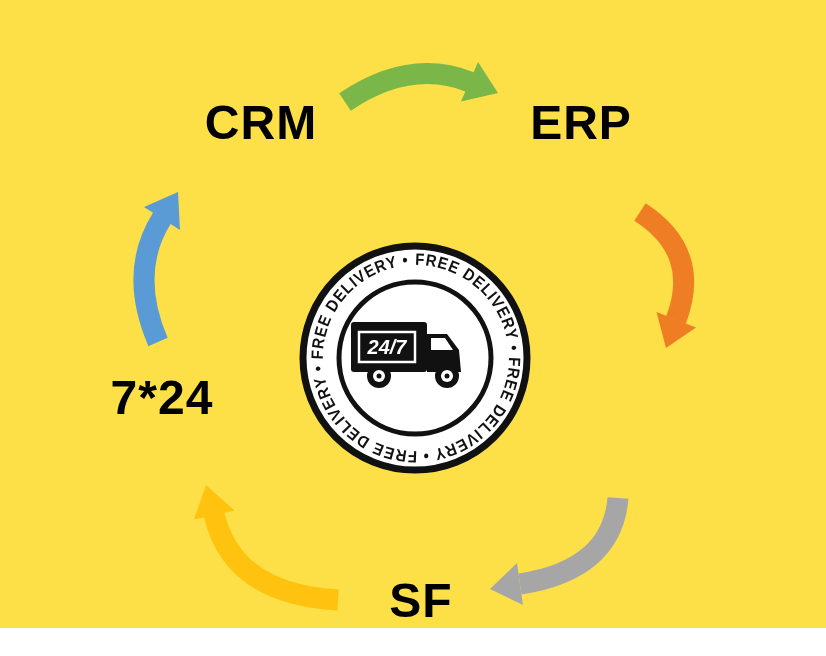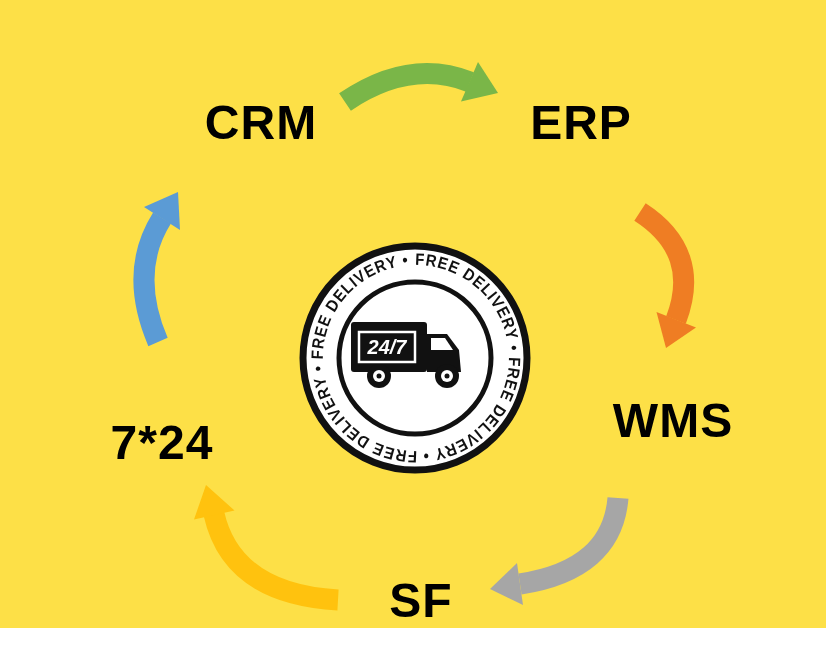--- a/index.html
+++ b/index.html
@@ -77,23 +77,22 @@
     </g>
 
     <g>
       <path d="M 158,342 Q 128,272 162,218" fill="none" stroke-width="21" stroke-linecap="butt" stroke="#5b9bd5"></path>
       <polygon points="178,192 180,230 144,207" fill="#5b9bd5"></polygon>
     </g>
   </svg>
 
   <div class="node-label" style="left:261px; top:122px;">CRM</div>
   <div class="node-label" style="left:573px; top:122px;margin-left:8px;">ERP</div>
-  <div class="node-label" style="left:673px; top:420px;">WMS</div>
   <div class="node-label" style="left:421px; top:600px;text-align:right;">SF</div>
-  <div class="node-label" style="left:162px; top:442px;">7*24</div>
+  <div class="node-label" style="left:162px; top:397px;">7*24</div>
 
   <svg class="badge-layer" width="240" height="240" viewBox="0 0 240 240">
     <defs>
       <path id="ring-path" d="M 120 27 A 93 93 0 1 1 119.9 27.001" fill="none"></path>
     </defs>
 
     <circle cx="120" cy="120" r="112" fill="#ffffff" stroke="#111111" stroke-width="7"></circle>
     <circle cx="120" cy="120" r="76" fill="#ffffff" stroke="#111111" stroke-width="5"></circle>
 
     <text class="ring-text">

